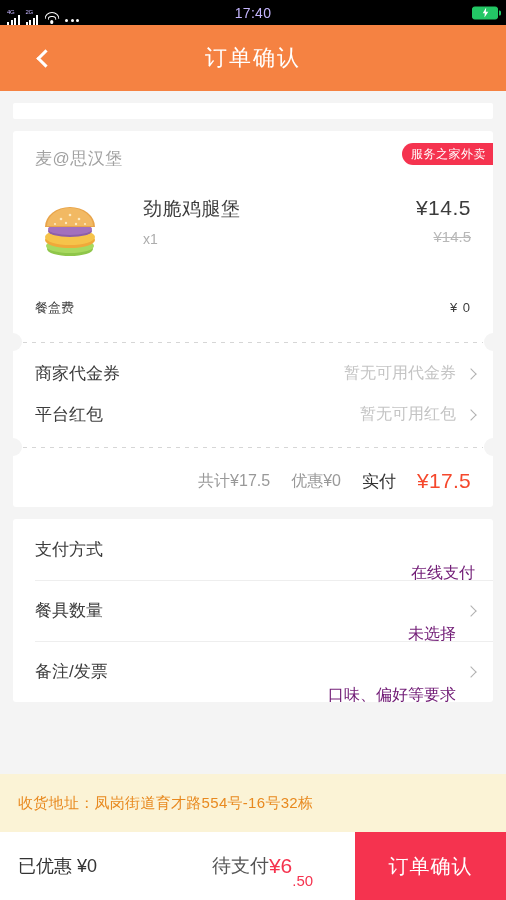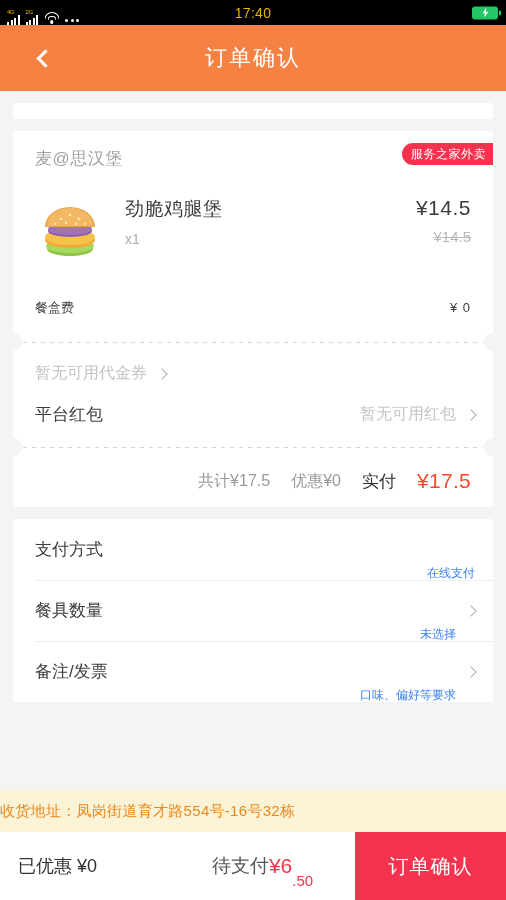--- a/index.html
+++ b/index.html
@@ -7,21 +7,21 @@
   body {
     font-family:"Liberation Sans","DejaVu Sans",sans-serif;
     background:#f4f4f4;
     -webkit-font-smoothing:antialiased;
   }
   .phone { position:relative; width:506px; height:900px; overflow:hidden; background:#f4f4f4; }
 
   
   .statusbar {
     position:absolute; top:0; left:0; width:506px; height:25px;
-    background:#000; color:#eab308; display:flex; align-items:center;
+    background:#000; color:#c4b5fd; display:flex; align-items:center;
   }
   .sb-left { display:flex; align-items:flex-end; gap:6px; padding-left:7px; height:25px; }
   .sig { display:flex; align-items:flex-end; height:15px; position:relative; padding-top:4px;}
   .sig .gl { position:absolute; top:-1px; left:0; font-size:6px; line-height:6px; letter-spacing:-0.3px; }
   .sig .bars { display:flex; align-items:flex-end; gap:1.5px; height:10px; margin-top:4px; }
   .sig .bars i { width:2px; background:#fff; display:block; }
   .sig .bars i:nth-child(1){height:3px;}
   .sig .bars i:nth-child(2){height:5px;}
   .sig .bars i:nth-child(3){height:7.5px;}
   .sig .bars i:nth-child(4){height:10px;}
@@ -62,21 +62,21 @@
   
   .shop-row { height:55px; display:flex; align-items:center; padding-left:22px; position:relative; }
   .shop-name { font-size:17px; color:#a2a2a2; letter-spacing:0.5px; }
   .shop-badge {
     position:absolute; right:0; top:12px; height:22px; background:#f5334f; color:#fff;
     font-size:12px; display:flex; align-items:center; padding:0 7px 0 9px;
     border-radius:11px 0 0 11px; letter-spacing:0.5px;
   }
 
   
-  .item-row { display:flex; align-items:flex-start; padding:6px 22px 20px 22px; }
+  .item-row { display:flex; align-items:flex-start; padding:6px 22px 20px 22px;gap:18px; }
   .item-thumb { width:70px; height:62px; flex:none; position:relative; background:#fff; margin-top:8px; }
   .burger { position:absolute; left:6px; top:3px; width:58px; height:56px; }
   .item-mid { flex:1; padding-left:20px; padding-top:4px; }
   .item-name { font-size:19px; color:#3c3c3c; letter-spacing:0.5px; }
   .item-qty { font-size:14px; color:#adadad; margin-top:9px; }
   .item-price { text-align:right; padding-top:4px; }
   .price-now { font-size:21px; color:#3c3c3c; letter-spacing:0.5px; }
   .price-old { font-size:15px; color:#b8b8b8; text-decoration:line-through; margin-top:8px; }
 
   
@@ -109,27 +109,27 @@
      padding:0 22px; gap:21px; }
   .tt-sub { font-size:16px; color:#999; }
   .tt-lab { font-size:17px; color:#333; }
   .tt-amt { font-size:21px; color:#f5482c; letter-spacing:0.3px; }
 
   
   .opt-row { height:61px; display:flex; align-items:center; justify-content:space-between;
      padding:0 18px 0 22px; cursor:pointer; position:relative; }
   .opt-row + .opt-row:before { content:""; position:absolute; left:22px; right:0; top:0; height:1px; background:#eee; }
   .opt-label { font-size:17px; color:#3c3c3c; }
-  .opt-val { font-size:12px; color:#3b82f6;margin-top:47px; }
+  .opt-val { font-size:16px; color:#701a75;margin-top:47px; }
   .opt-right { display:flex; align-items:center; }
 
   
   .addr-bar {
-    position:absolute; left:0; bottom:68px; width:506px; height:42px; background:#fbf3d6;
-    display:flex; align-items:center; 
+    position:absolute; left:0; bottom:68px; width:506px; height:58px; background:#fbf3d6;
+    display:flex; align-items:center; padding-left:18px;
   }
   .addr-text { font-size:15px; color:#e8891f; letter-spacing:0.3px; }
 
   
   .bottom-bar { position:absolute; left:0; bottom:0; width:506px; height:68px; background:#fff; display:flex; }
   .bb-discount { width:190px; display:flex; align-items:center; padding-left:18px; font-size:18px; color:#333; }
   .bb-pay { flex:1; display:flex; align-items:center; justify-content:center; padding-right:20px; }
   .bb-pay-lab { font-size:19px; color:#555; }
   .bb-pay-amt { font-size:21px; color:#f5334f; }
   .bb-pay-cents { font-size:15px; color:#f5334f;margin-top:29px; }
@@ -239,20 +239,21 @@
       </div>
 
       <div class="dash-sep">
         <div class="dline"></div>
           <div class="notch l"></div>
           <div class="notch r"></div>
       </div>
 
       <div class="coupon-block">
         <div class="cp-row">
+          <span class="cp-label">商家代金券</span>
           <span class="cp-right">
             <span class="cp-val">暂无可用代金券</span>
             <span class="chev"></span>
           </span>
         </div>
         <div class="cp-row">
           <span class="cp-label">平台红包</span>
           <span class="cp-right">
             <span class="cp-val">暂无可用红包</span>
             <span class="chev"></span>

